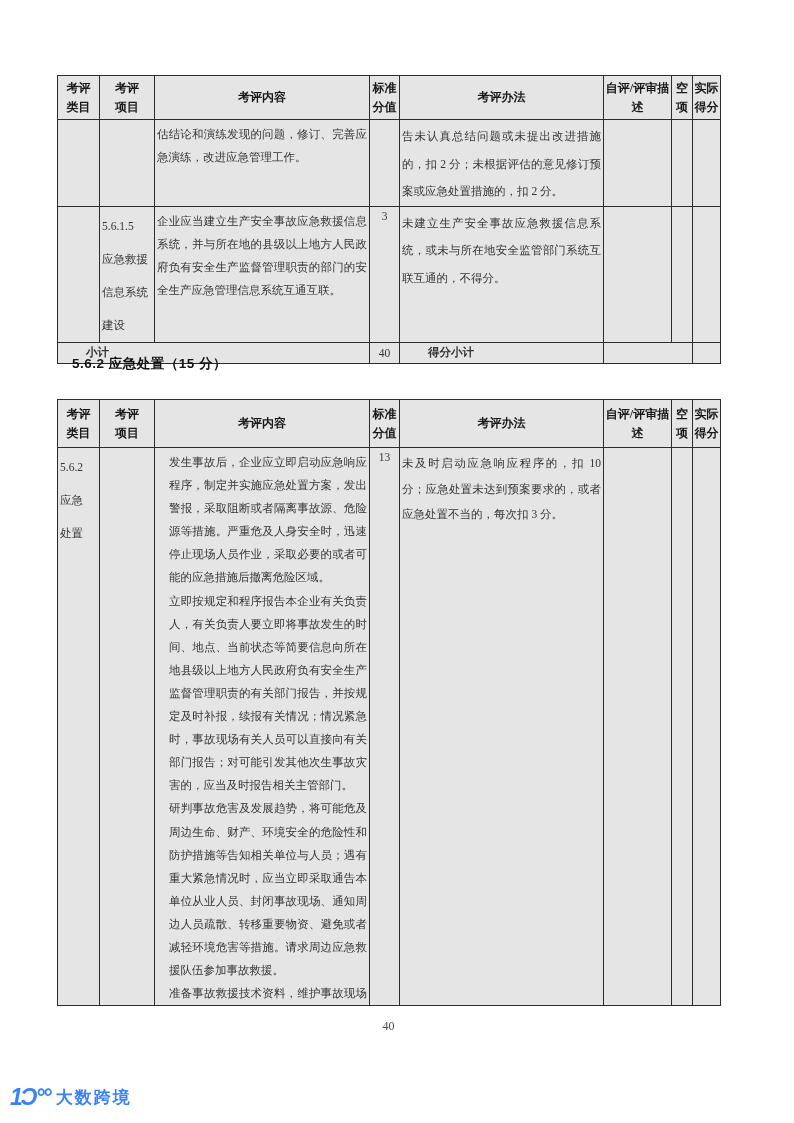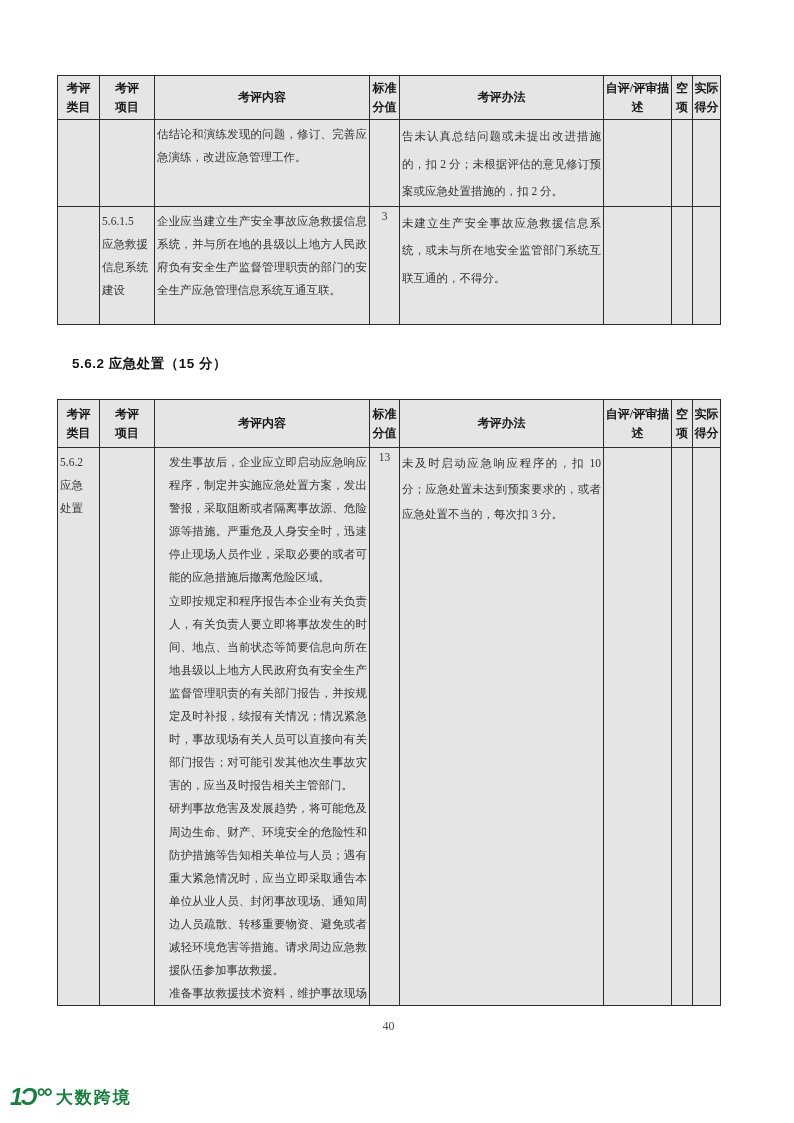--- a/index.html
+++ b/index.html
@@ -36,21 +36,21 @@
     line-height: 19px;
     white-space: pre-line;
     padding: 0;
   }
   .doc-table td {
     font-size: 11.5px;
     vertical-align: top;
     padding: 3px 2px 0 2px;
     color: #343434;
   }
-  .cell-pre { white-space: pre-line; line-height: 23px; padding-left: 2px; }
+  .cell-pre { white-space: pre-line; line-height: 33px; padding-left: 2px; }
   .cell-content { text-align: justify; word-break: break-all; line-height: 23.2px; margin-left: 44px; }
   .cell-content-t2 { text-align: justify; word-break: break-all; line-height: 23.1px; }
   .cell-method { text-align: justify; word-break: break-all; line-height: 25.5px; }
   .cell-method-r1 { text-align: justify; word-break: break-all; line-height: 27.5px; }
   .cell-score {
     text-align: center;
     vertical-align: middle;
     color: #5e5e5e;
     font-size: 12px;
     padding: 0;
@@ -89,21 +89,21 @@
     color: #4c4c4c;
   }
 
   .watermark {
     position: absolute;
     left: 10px;
     top: 1086px;
     display: flex;
     align-items: flex-start;
     gap: 6px;
-    color: #15803d;
+    color: #3b82f6;
     font-family: "Liberation Sans", "DejaVu Sans", sans-serif;
     font-weight: bold;
     user-select: none;
   }
   .wm-logo {
     font-size: 23px;
     font-style: italic;
     letter-spacing: -2px;
     line-height: 23px;
   }
@@ -163,20 +163,27 @@
 应急救援
 信息系统
 建设</td>
         <td class="cell-content">企业应当建立生产安全事故应急救援信息系统，并与所在地的县级以上地方人民政府负有安全生产监督管理职责的部门的安全生产应急管理信息系统互通互联。</td>
         <td class="cell-score">3</td>
         <td class="cell-method-r1">未建立生产安全事故应急救援信息系统，或未与所在地安全监管部门系统互联互通的，不得分。</td>
         <td></td>
         <td></td>
         <td></td>
       </tr>
+      <tr class="row-subtotal" style="height:21px">
+        <td colspan="3" class="lbl-subtotal">小计</td>
+        <td class="cell-score">40</td>
+        <td class="lbl-subtotal">得分小计</td>
+        <td colspan="2"></td>
+        <td></td>
+      </tr>
     </tbody>
   </table>
 
   <div class="section-title">5.6.2 应急处置（15 分）</div>
 
   <table class="doc-table" style="top:399px;">
     <colgroup>
       <col style="width:42px">
         <col style="width:55px">
         <col style="width:215px">

